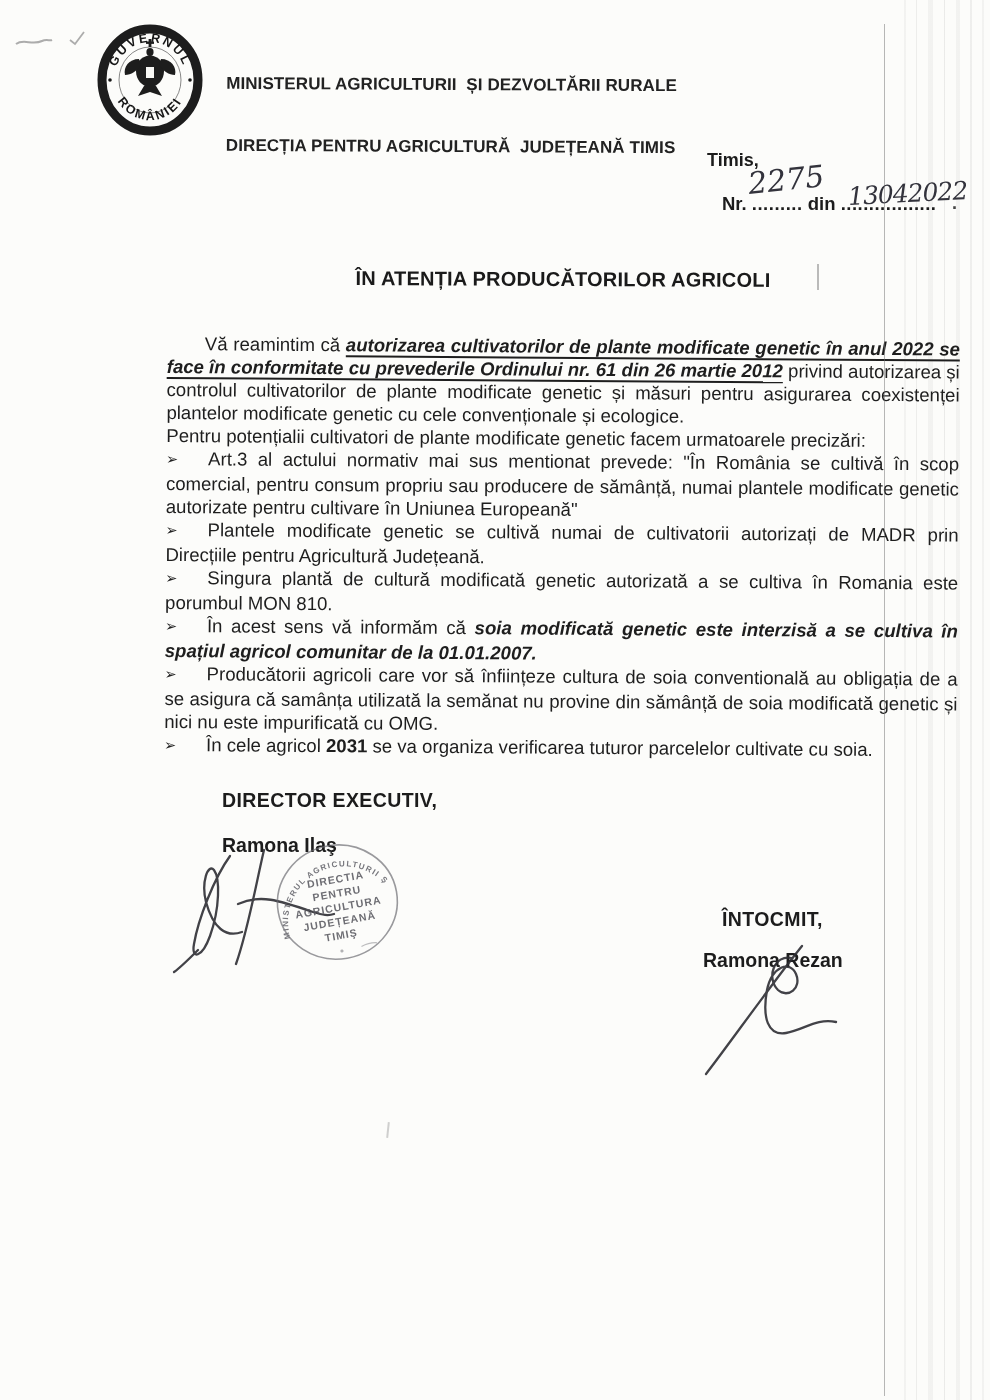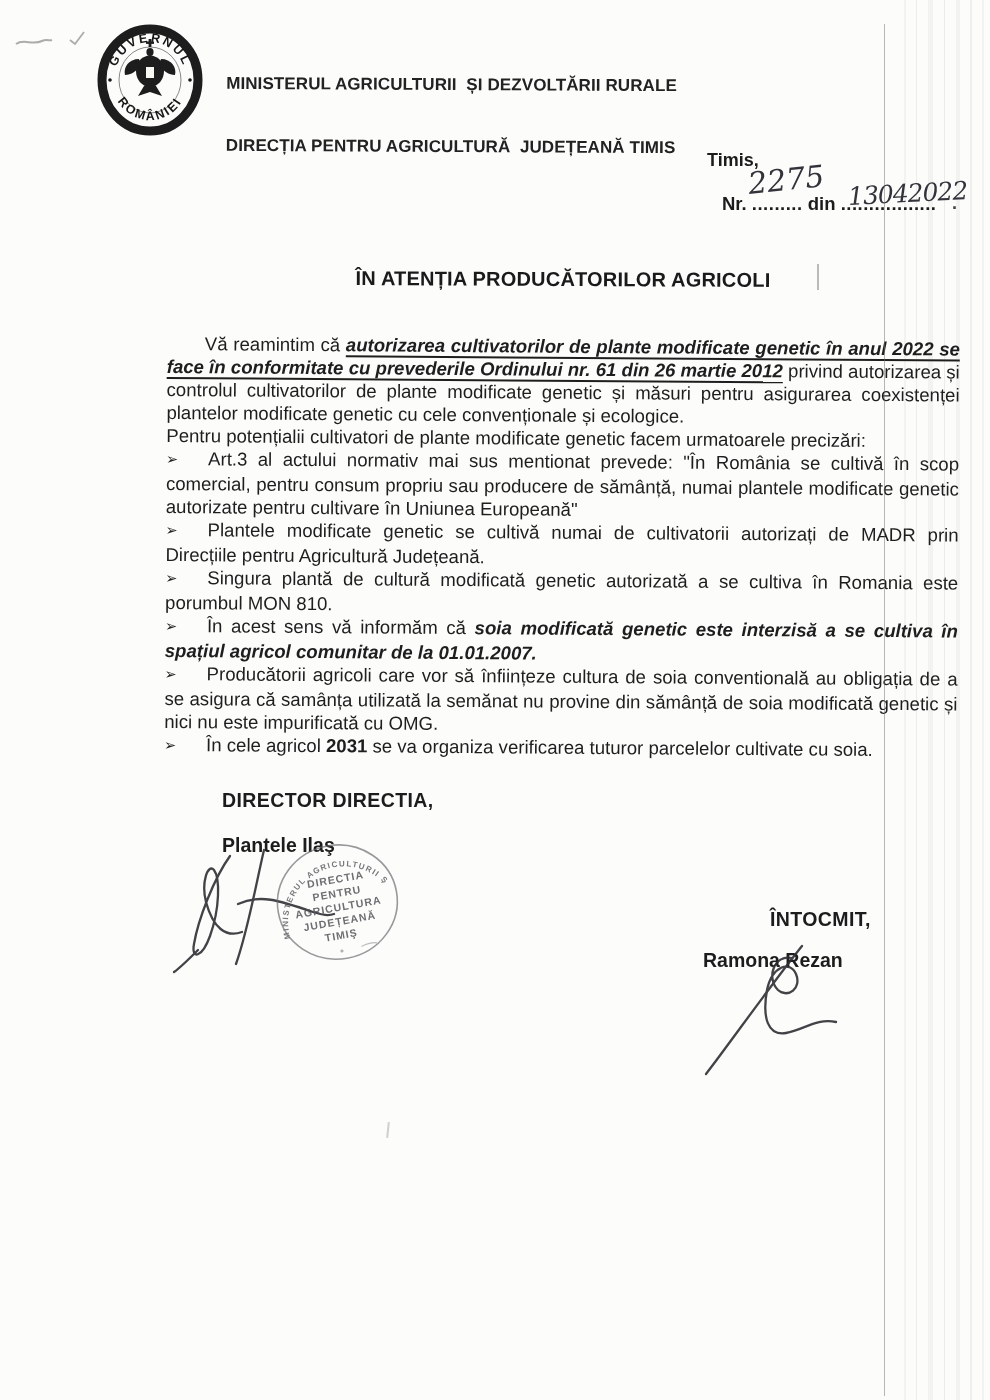--- a/index.html
+++ b/index.html
@@ -45,21 +45,21 @@
   .bullet{display:inline-block; width:20px; margin-right:22px; font-size:14.5px; transform:translateY(-1px); color:#222;}
   .seg-n{}
   .seg-b{font-weight:bold;}
   .seg-bi{font-weight:bold; font-style:italic;}
   .seg-biu{font-weight:bold; font-style:italic; text-decoration:underline; text-decoration-thickness:2.2px; text-underline-offset:3.5px;}
   
   .sig-role-left{position:absolute; left:222px; top:789px; font-size:19.5px; font-weight:bold; letter-spacing:.4px;}
   .sig-name-left{position:absolute; left:222px; top:834px; font-size:19.5px; font-weight:bold;}
   .gabriel-signature{position:absolute; left:168px; top:842px;}
   .stamp{position:absolute; left:268px; top:838px; transform:rotate(-10deg); opacity:.85;}
-  .sig-role-right{position:absolute; left:722px; top:908px; font-size:19.5px; font-weight:bold; letter-spacing:.4px;margin-left:48px;}
+  .sig-role-right{position:absolute; left:722px; top:908px; font-size:19.5px; font-weight:bold; letter-spacing:.4px;}
   .sig-name-right{position:absolute; left:703px; top:949px; font-size:19.5px; font-weight:bold;}
   .ramona-signature{position:absolute; left:670px; top:938px;}
   
   .scan-line{position:absolute; left:884px; top:24px; width:1px; height:1372px; background:#6f6f6f; opacity:.5;}
   .scan-streaks{
     position:absolute; left:900px; top:0; width:88px; height:1400px; pointer-events:none;
     background-image:linear-gradient(90deg,
       transparent 0 4px, rgba(60,60,60,.05) 4px 6px, transparent 6px 16px,
       rgba(60,60,60,.08) 16px 17px, transparent 17px 28px,
       rgba(60,60,60,.05) 28px 33px, transparent 33px 44px,
@@ -126,22 +126,22 @@
       <p class="para indent"><span class="seg-n">Vă reamintim că </span><span class="seg-biu">autorizarea cultivatorilor de plante modificate genetic în anul 2022 se face în conformitate cu prevederile Ordinului nr. 61 din 26 martie 2012</span><span class="seg-n"> privind autorizarea și controlul cultivatorilor de plante modificate genetic și măsuri pentru asigurarea coexistenței plantelor modificate genetic cu cele convenționale și ecologice.</span></p>
       <p class="para"><span class="seg-n">Pentru potențialii cultivatori de plante modificate genetic facem urmatoarele precizări:</span></p>
       <p class="para"><span class="bullet">➢</span><span class="seg-n">Art.3 al actului normativ mai sus mentionat prevede: "În România se cultivă în scop comercial, pentru consum propriu sau producere de sămânță, numai plantele modificate genetic autorizate pentru cultivare în Uniunea Europeană"</span></p>
       <p class="para"><span class="bullet">➢</span><span class="seg-n">Plantele modificate genetic se cultivă  numai de cultivatorii autorizați de MADR prin Direcțiile pentru Agricultură Județeană.</span></p>
       <p class="para"><span class="bullet">➢</span><span class="seg-n">Singura plantă de cultură modificată genetic autorizată a se cultiva în Romania este porumbul MON 810.</span></p>
       <p class="para"><span class="bullet">➢</span><span class="seg-n">În acest sens vă informăm că </span><span class="seg-bi">soia modificată genetic este interzisă a se cultiva în spațiul agricol comunitar de la 01.01.2007.</span></p>
       <p class="para"><span class="bullet">➢</span><span class="seg-n">Producătorii agricoli care vor să înființeze cultura de soia conventională au obligația de a se asigura că samânța utilizată la semănat nu provine din sămânță de soia modificată genetic și nici nu este impurificată cu OMG.</span></p>
       <p class="para"><span class="bullet">➢</span><span class="seg-n">În cele agricol </span><span class="seg-b">2031</span><span class="seg-n"> se va organiza verificarea tuturor parcelelor cultivate cu soia.</span></p>
     </div>
 
-  <div class="sig-role-left">DIRECTOR DIRECTIA,</div>
-  <div class="sig-name-left">Plantele Ilaş</div>
+  <div class="sig-role-left">DIRECTOR EXECUTIV,</div>
+  <div class="sig-name-left">Ramona Ilaş</div>
 
   <svg class="gabriel-signature" width="175" height="135" viewBox="0 0 175 135">
     <g fill="none" stroke="#2e2e34" stroke-width="2.3" stroke-linecap="round" opacity=".9">
       <path d="M62 14 C46 36 30 78 26 102 C23 118 34 116 42 94 C52 66 52 36 46 28 C40 21 33 40 38 60 C45 86 58 96 74 90"></path>
       <path d="M96 8 C88 42 80 88 68 122"></path>
       <path d="M70 62 C92 52 110 58 145 70 C155 73 160 74 166 72"></path>
       <path d="M30 108 C20 118 12 126 6 130"></path>
     </g>
   </svg>
 

